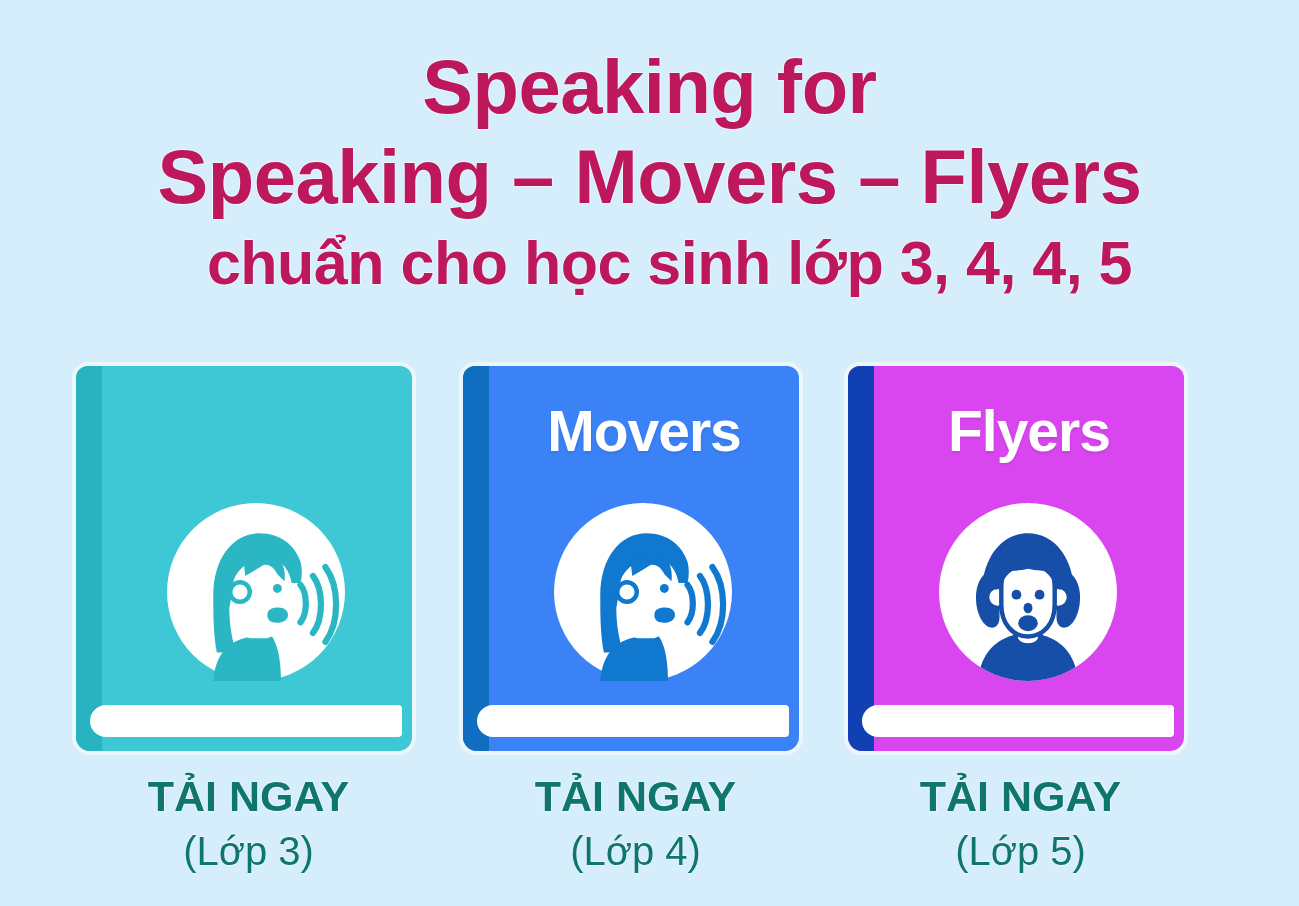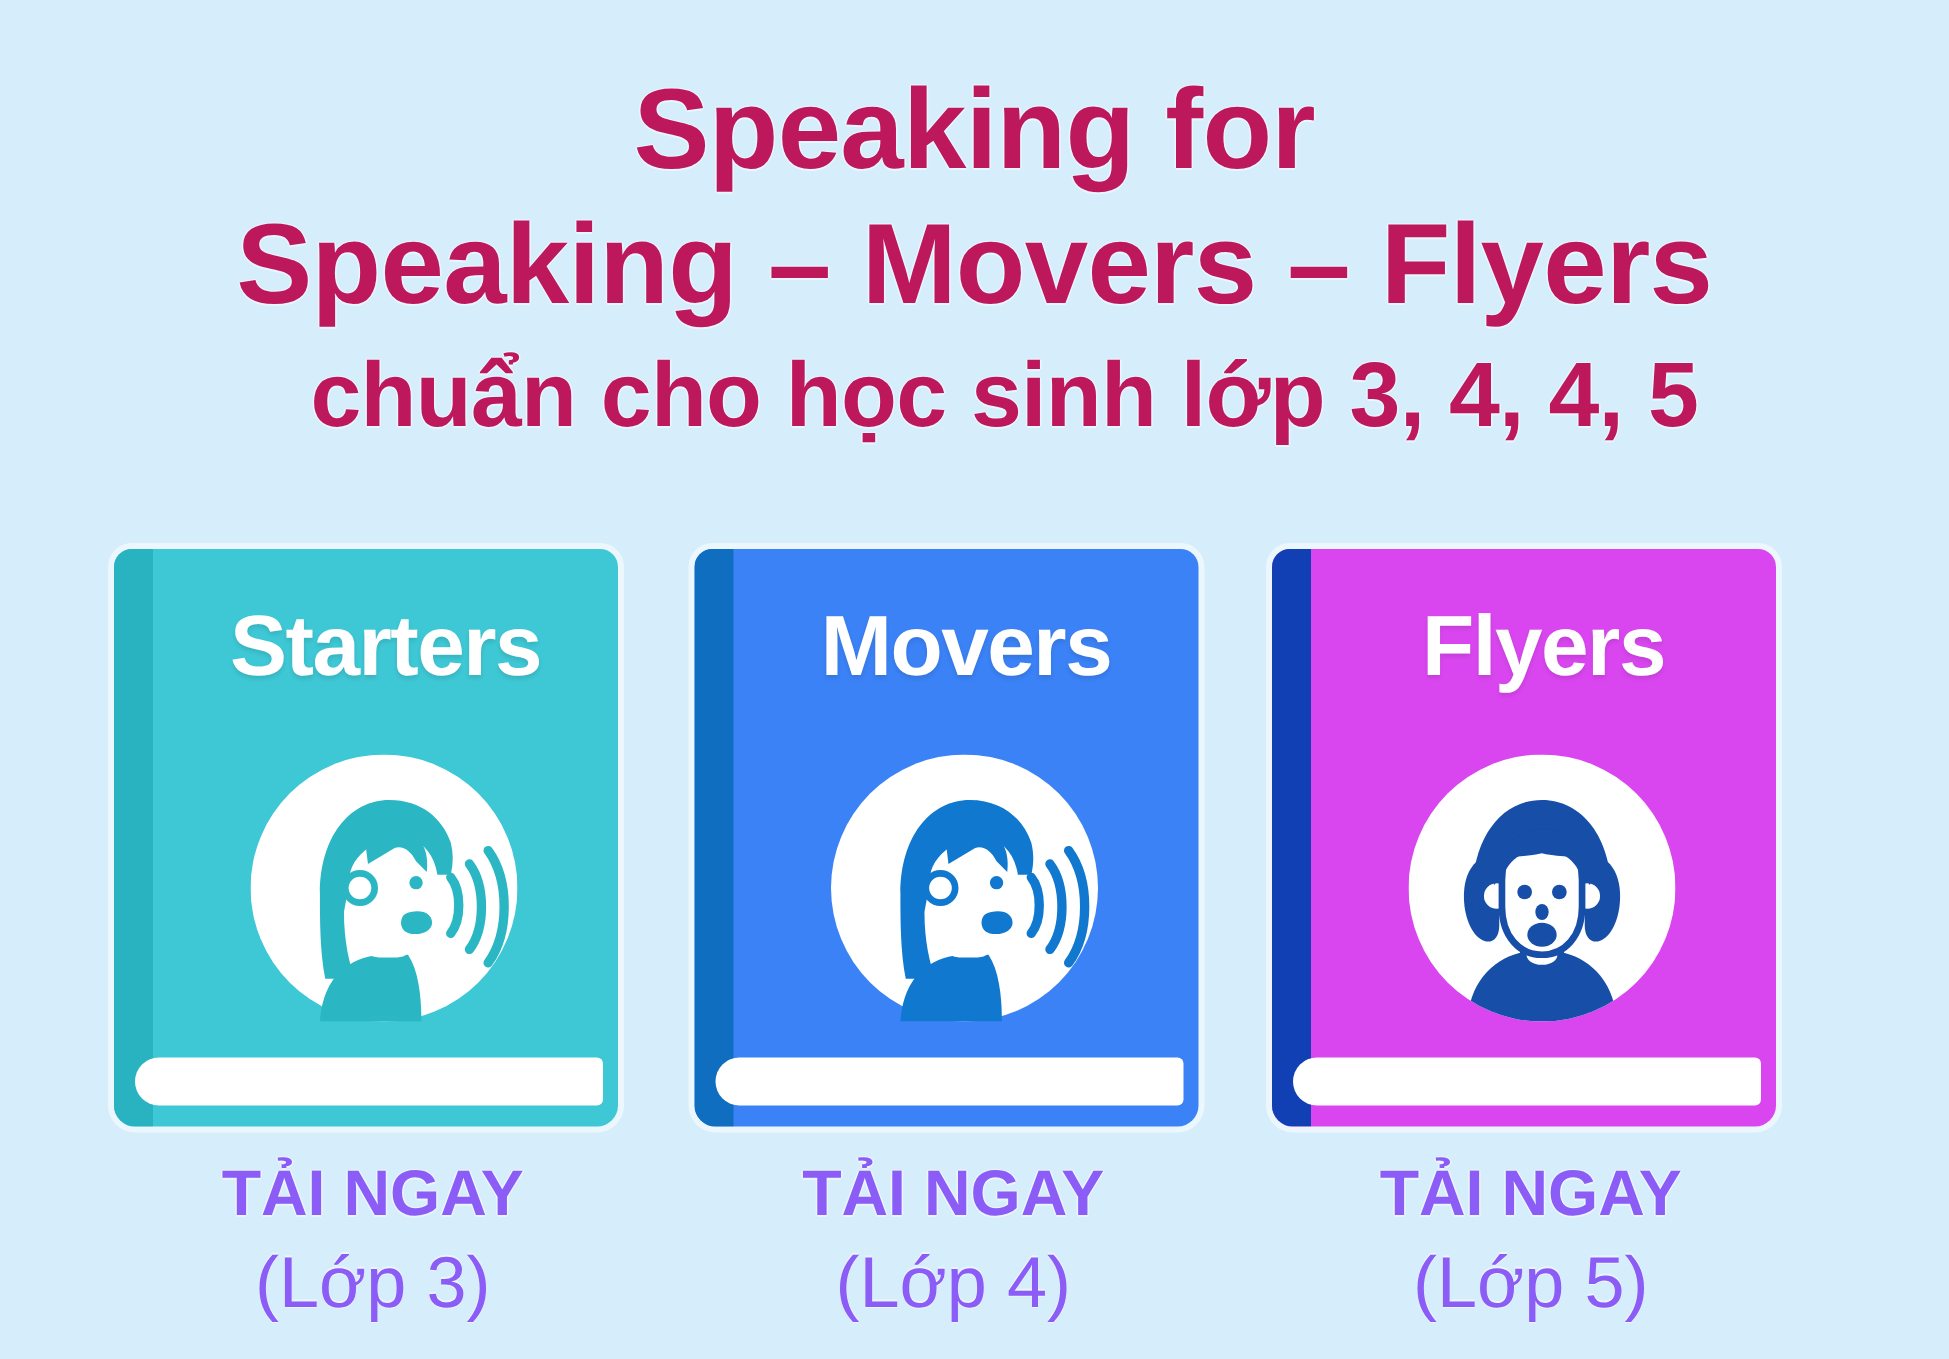--- a/index.html
+++ b/index.html
@@ -139,37 +139,37 @@
     top: 772px;
     left: 0;
     width: 1299px;
     height: 120px;
   }
   .caption-cell {
     position: absolute;
     top: 0;
     width: 345px;
     text-align: center;
-    color: #8b5cf6;
+    color: #0f766e;
   }
   .cap-1 { left: 76px; }
   .cap-2 { left: 463px; }
   .cap-3 { left: 848px; }
 
   .cap-main {
     display: block;
     font-size: 43px;
     font-weight: bold;
     line-height: 1.12;
     letter-spacing: 0px;
     text-shadow: 0 1px 0 #eaf6fd, 0 -1px 0 #eaf6fd, 1px 0 0 #eaf6fd, -1px 0 0 #eaf6fd;
   }
   .cap-sub {
     display: block;
-    font-size: 48px;
+    font-size: 40px;
     font-weight: normal;
     line-height: 1.3;
     margin-top: 5px;
     text-shadow: 0 1px 0 #eaf6fd, 0 -1px 0 #eaf6fd;
   }
 </style>
 </head>
 <body>
 
 <div class="poster">
@@ -178,21 +178,20 @@
     <span class="hl-line1">Speaking for</span>
     <span class="hl-line2">Speaking – Movers – Flyers</span>
     <span class="hl-line3">chuẩn cho học sinh lớp 3, 4, 4, 5</span>
   </div>
 
   <div class="books-row">
 
     <div class="book-cell cell-1">
       <div class="book" style="background:#3ec7d4;">
         <div class="book-spine" style="background:#29b2c0;"></div>
-        <div class="book-title">Starters</div>
         <div class="book-emblem">
           <svg viewBox="0 0 200 200" xmlns="http://www.w3.org/2000/svg">
             <circle cx="100" cy="100" r="100" fill="#ffffff"></circle>
             <g>
 
               <path d="M52 200 C54 168 72 152 98 150 L118 150 C126 162 128 182 128 200 Z" fill="#2bb6c4"></path>
 
               <path d="M52 104 C52 62 74 34 104 34 C128 34 144 48 150 66
                        C152 74 152 82 150 90 L140 90 C138 76 130 66 118 62
                        C108 58 96 62 90 72 L82 86 L74 96 L70 118

